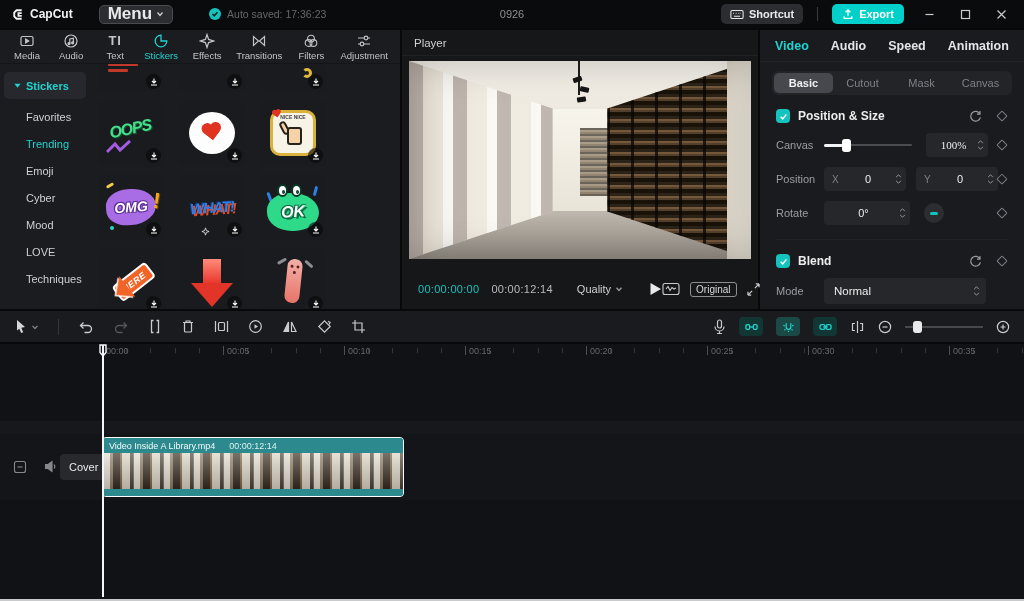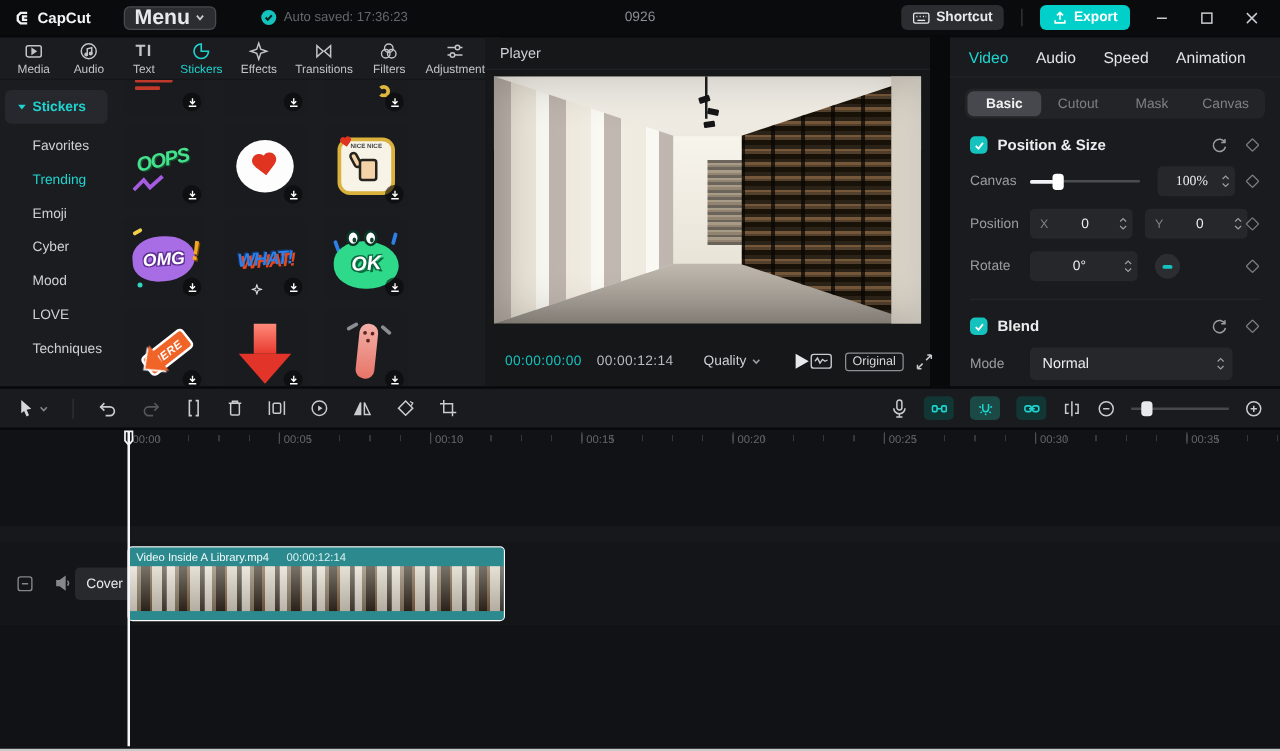--- a/index.html
+++ b/index.html
@@ -74,21 +74,21 @@
   .dn-shaft { width:18px; height:24px; background:linear-gradient(180deg,#ff8a7a,#e83a2e); }
   .dn-head { width:0; height:0; border-left:21px solid transparent; border-right:21px solid transparent; border-top:24px solid #e23428; }
   .char-body { position:relative; width:15px; height:44px; background:linear-gradient(180deg,#f2b0a8,#e87468); border-radius:7px; transform:rotate(6deg); }
   .char-body::before { content:""; position:absolute; left:3px; top:6px; width:3px; height:3px; border-radius:50%; background:#5a2520; box-shadow:6px 0 0 #5a2520, 3px 6px 0 #5a2520; }
   .char-arm { position:absolute; width:10px; height:3px; background:#8a8d92; border-radius:2px; top:2px; }
   .red-line { height:3px; background:#c0392b; border-radius:1px; }
   .yl-arc { width:22px; height:22px; border:3px solid #e0b83c; border-radius:50%; border-bottom-color:transparent; transform:rotate(30deg); margin-top:-14px; }
   .yl-arc2 { position:absolute; right:14px; bottom:14px; width:10px; height:10px; border:3px solid #e0b83c; border-radius:50%; border-left-color:transparent; }
 
   
-  #center-panel { position:absolute; left:388px; top:30px; width:356px; height:279px; background:#161719; }
+  #center-panel { position:absolute; left:402px; top:30px; width:356px; height:279px; background:#161719; }
   .player-hd { height:26px; display:flex; align-items:center; padding-left:12px; font-size:11.5px; color:#cfd1d4; border-bottom:1px solid #202124; }
   .preview { position:absolute; left:7px; top:31px; width:342px; height:198px; background:#000; overflow:hidden; }
   .pv-ceil { position:absolute; left:0; top:0; width:100%; height:30%; background:linear-gradient(180deg,#f6f3ec,#ece7dd); }
   .pv-floor { position:absolute; left:0; bottom:0; width:100%; height:34%; background:linear-gradient(180deg,#cfc9c0,#938d84); }
   .pv-back { position:absolute; left:38%; top:24%; width:24%; height:52%; background:linear-gradient(180deg,#f7f4ec,#e9e4d8); }
   .pv-backshelf { position:absolute; left:50%; top:34%; width:11%; height:34%; background:repeating-linear-gradient(0deg,#4a4238 0 2px,#7a6a55 2px 4px,#968770 4px 6px); opacity:.8; }
   .pv-left { position:absolute; left:0; top:0; width:42%; height:100%; clip-path:polygon(0 0,100% 24%,100% 76%,0 100%); background:linear-gradient(90deg,#e6dfd2 0%,#f2ede3 60%,#efeae0 100%); }
   .pv-left-win { position:absolute; left:0; top:0; width:100%; height:100%; background:repeating-linear-gradient(90deg, rgba(150,140,135,.55) 0 14px, rgba(230,224,214,.0) 14px 34px, rgba(255,255,252,.65) 34px 44px); }
   .pv-right { position:absolute; right:0; top:0; width:42%; height:100%; clip-path:polygon(100% 0,0 24%,0 76%,100% 100%); background:repeating-linear-gradient(0deg,#191209 0 4px,#52402c 4px 6px,#75583a 6px 8px,#2c2318 8px 11px); }
   .pv-right-frames { position:absolute; right:0; top:0; width:42%; height:100%; clip-path:polygon(100% 0,0 24%,0 76%,100% 100%); background:repeating-linear-gradient(90deg, rgba(8,5,2,.75) 0 3px, transparent 3px 24px); }
@@ -99,21 +99,21 @@
   .pv-ctrl { position:absolute; left:0; bottom:8px; width:100%; height:24px; display:flex; align-items:center; padding:0 16px; }
   .tc-cur { color:#14c3be; font-size:11px; letter-spacing:.3px; }
   .tc-tot { color:#b9bbbe; font-size:11px; margin-left:12px; letter-spacing:.3px; }
   .quality-dd { display:flex; align-items:center; gap:4px; margin-left:14px; color:#cfd1d4; font-size:11px; cursor:pointer;padding-left:10px; }
   .play-btn { margin-left:26px; cursor:pointer; }
   .pv-right-btns { margin-left:auto; display:flex; align-items:center; gap:10px; }
   .orig-box { border:1px solid #8d8f93; border-radius:3px; font-size:10px; color:#d6d8da; padding:1px 5px; cursor:pointer; }
 
   
   #right-panel { position:absolute; left:760px; top:30px; width:264px; height:279px; background:#1a1b1f; overflow:hidden; }
-  .insp-tabs { height:32px; display:flex; align-items:center; gap:22px; padding-left:15px; font-size:12.5px; font-weight:normal; color:#e4e5e7; white-space:nowrap; overflow:hidden; border-bottom:1px solid #232428; }
+  .insp-tabs { height:32px; display:flex; align-items:center; gap:22px; padding-left:15px; font-size:12.5px; font-weight:bold; color:#e4e5e7; white-space:nowrap; overflow:hidden; border-bottom:1px solid #232428; }
   .insp-tab { cursor:pointer; flex:none; }
   .insp-tab.active { color:#1fd4cf; }
   .subtabs { margin:9px 12px 0 12px; height:24px; background:#232428; border-radius:6px; display:flex; padding:2px; }
   .subtab { flex:1; display:flex; align-items:center; justify-content:center; font-size:11px; color:#7d8085; border-radius:5px; cursor:pointer; }
   .subtab.active { background:#47484d; color:#f0f1f2; font-weight:bold; }
   .sec { padding:0 16px; }
   .sec-hd { display:flex; align-items:center; margin-top:14px; }
   .cbx { width:14px; height:14px; border-radius:4px; background:#14c3be; display:flex; align-items:center; justify-content:center; cursor:pointer; }
   .sec-title { margin-left:8px; font-size:12px; font-weight:bold; color:#eceded; }
   .sec-hd .reset { margin-left:auto; cursor:pointer; }
@@ -817,21 +817,21 @@
       </span>
     <span class="rlabel" style="left:465px">
         <span>00:15</span>
       </span>
     <span class="rlabel" style="left:586px">
         <span>00:20</span>
       </span>
     <span class="rlabel" style="left:707px">
         <span>00:25</span>
       </span>
-    <span class="rlabel" style="left:828px">
+    <span class="rlabel" style="left:808px">
         <span>00:30</span>
       </span>
     <span class="rlabel" style="left:949px">
         <span>00:35</span>
       </span>
   </div>
 
   <div class="band"></div>
   <div class="lane"></div>
 

